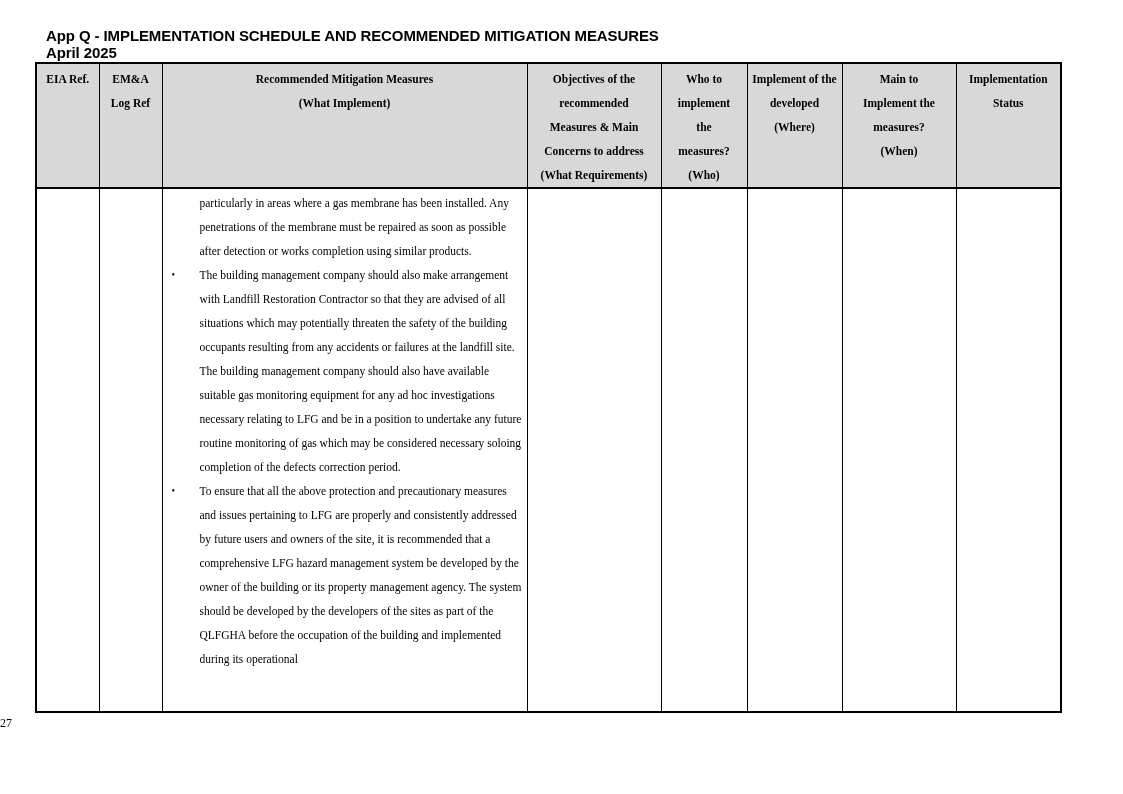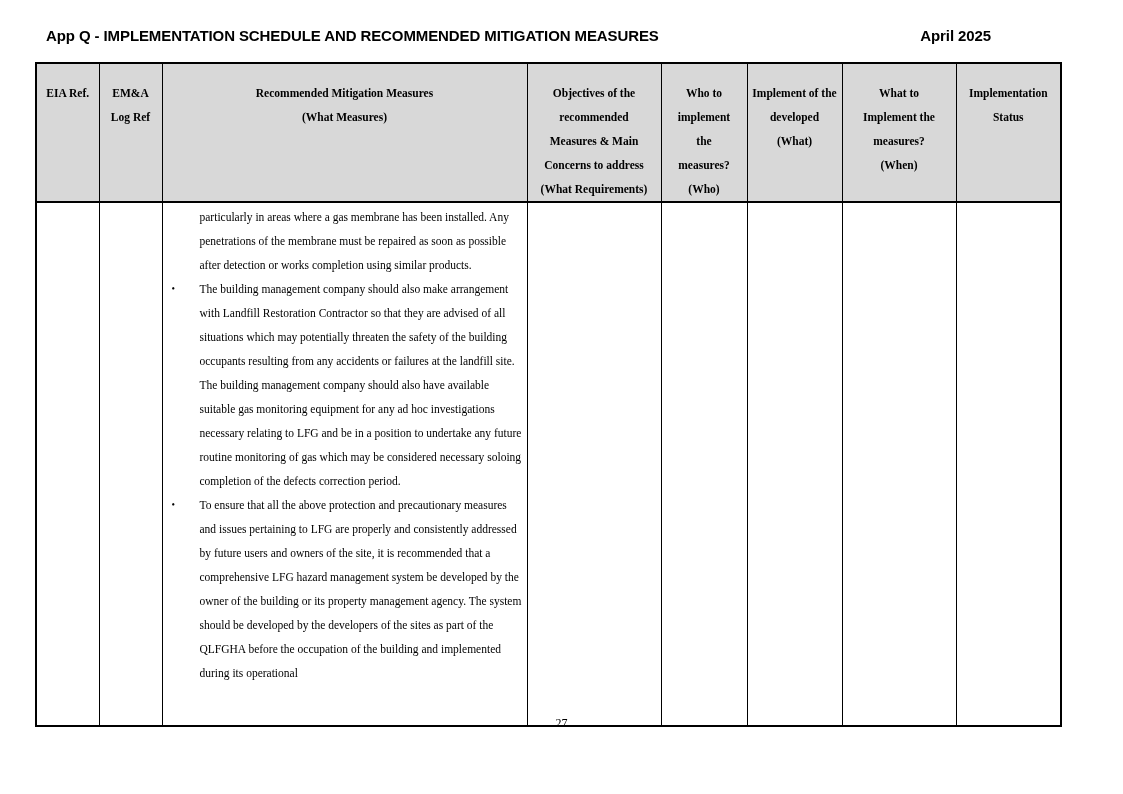--- a/index.html
+++ b/index.html
@@ -22,20 +22,21 @@
     left: 46px;
     right: 132px;
     display: flex;
     justify-content: space-between;
     align-items: baseline;
     font-family: "Liberation Sans", sans-serif;
     font-weight: bold;
     font-size: 15px;
     letter-spacing: -0.1px;
     white-space: nowrap;
+    flex-direction: column;
   }
   table.schedule {
     position: absolute;
     top: 62px;
     left: 35px;
     width: 1025px;
     border-collapse: collapse;
     table-layout: fixed;
     border: 2px solid #000000;
   }
@@ -50,21 +51,21 @@
   table.schedule th, table.schedule td {
     border: 1px solid #000000;
     padding: 0;
   }
   table.schedule thead th {
     background: #d8d8d8;
     height: 119px;
     vertical-align: top;
     text-align: center;
     font-weight: bold;
-    padding-top: 17px;
+    padding-top: 3px;
     border-bottom: 2px solid #000000;
   }
   .hline {
     line-height: 24px;
     font-size: 11.5px;
     white-space: nowrap;
   }
   table.schedule tbody td {
     height: 522px;
     vertical-align: top;
@@ -85,21 +86,21 @@
     left: 9px;
     top: 0;
     font-size: 10px;
     line-height: 24px;
   }
   .page-number {
     position: absolute;
     top: 716px;
     left: 0;
     width: 100%;
-    text-align: center;
+    text-align: left;
     font-size: 12px;
     font-family: "Liberation Serif", serif;
   }
 </style>
 </head>
 <body>
 
 <div class="page">
 
   <div class="doc-header">
@@ -122,43 +123,43 @@
       <tr>
           <th>
             <div class="hline">EIA Ref.</div>
           </th>
           <th>
             <div class="hline">EM&amp;A</div>
             <div class="hline">Log Ref</div>
           </th>
           <th>
             <div class="hline">Recommended Mitigation Measures</div>
-            <div class="hline">(What Measures)</div>
+            <div class="hline">(What Implement)</div>
           </th>
           <th>
             <div class="hline">Objectives of the</div>
             <div class="hline">recommended</div>
             <div class="hline">Measures &amp; Main</div>
             <div class="hline">Concerns to address</div>
             <div class="hline">(What Requirements)</div>
           </th>
           <th>
             <div class="hline">Who to</div>
             <div class="hline">implement</div>
             <div class="hline">the</div>
             <div class="hline">measures?</div>
             <div class="hline">(Who)</div>
           </th>
           <th>
             <div class="hline">Implement of the</div>
             <div class="hline">developed</div>
-            <div class="hline">(What)</div>
+            <div class="hline">(Where)</div>
           </th>
           <th>
-            <div class="hline">What to</div>
+            <div class="hline">Main to</div>
             <div class="hline">Implement the</div>
             <div class="hline">measures?</div>
             <div class="hline">(When)</div>
           </th>
           <th>
             <div class="hline">Implementation</div>
             <div class="hline">Status</div>
           </th>
         </tr>
     </thead>

